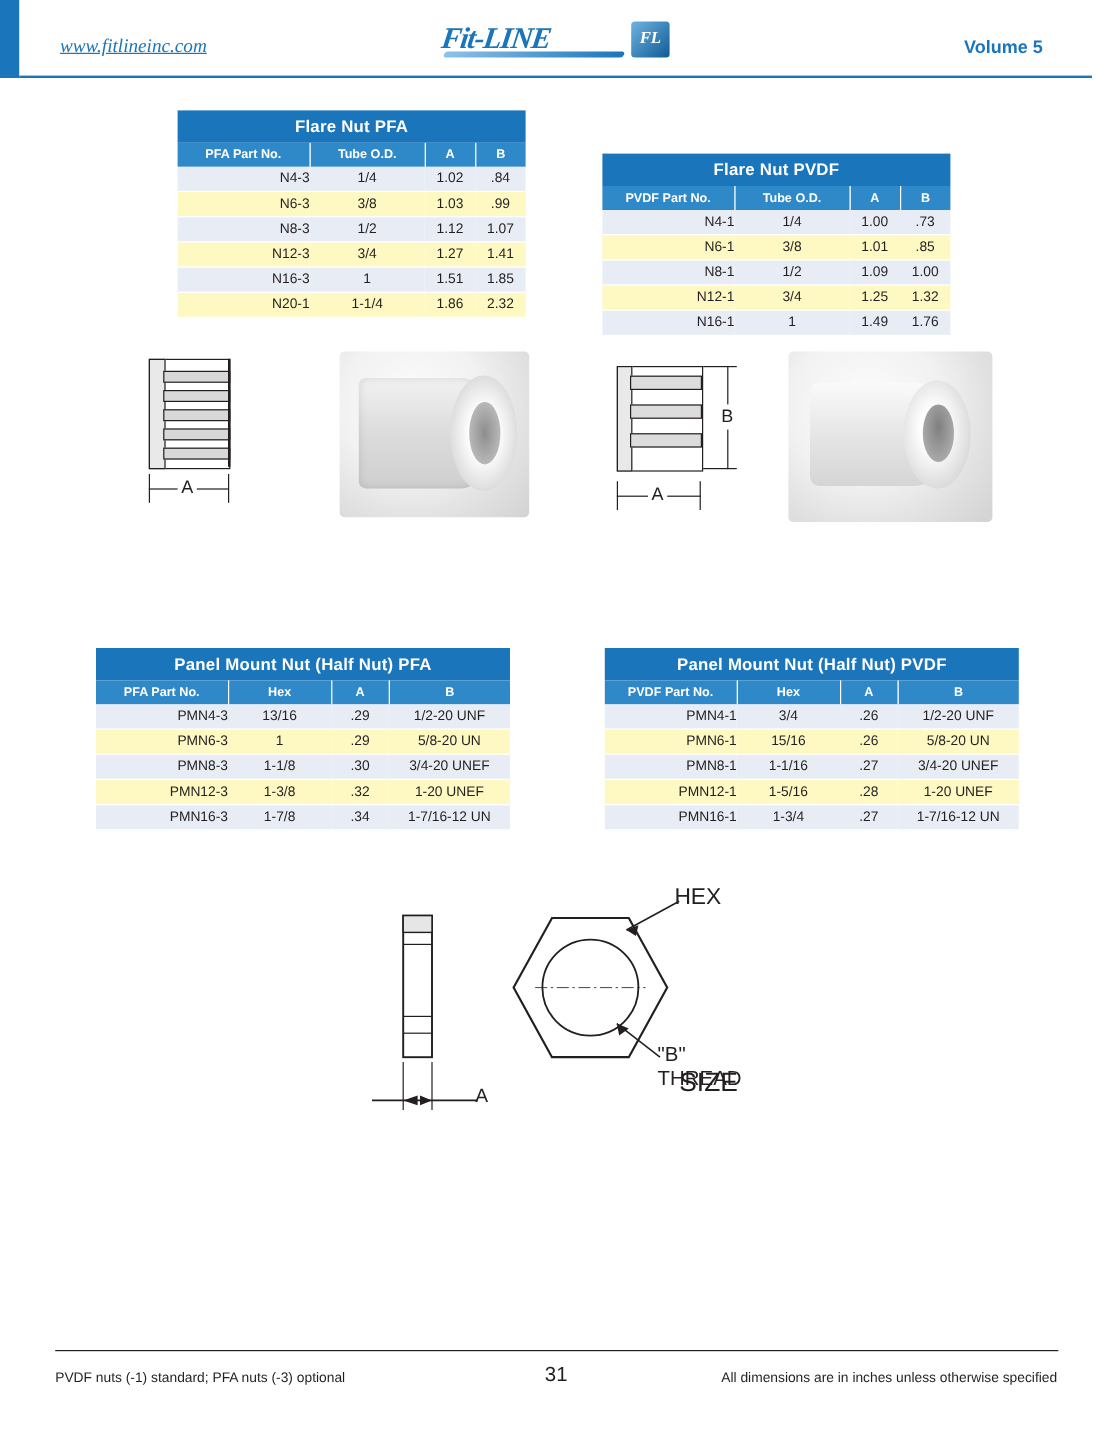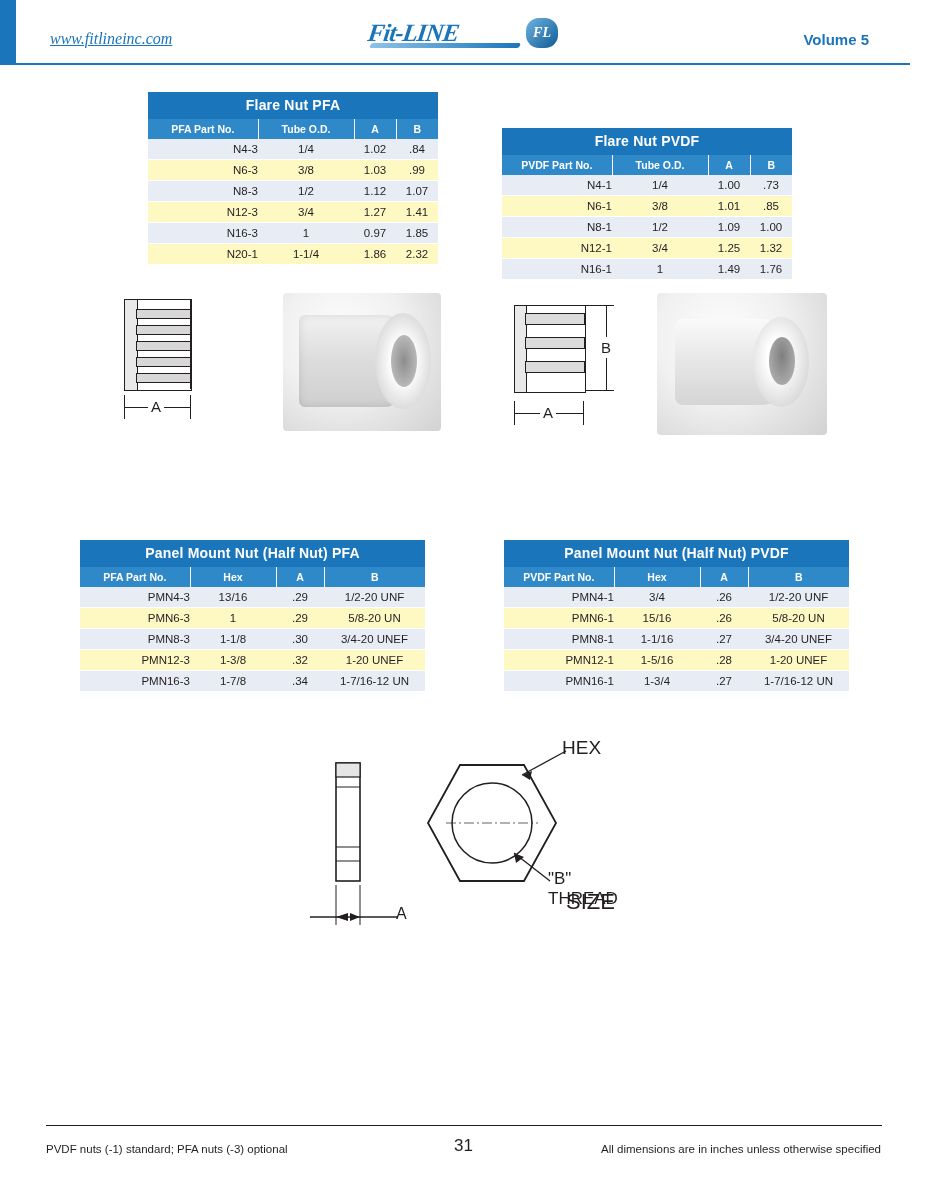--- a/index.html
+++ b/index.html
@@ -45,21 +45,21 @@
   }
   .logo-swoosh {
     position:absolute; left:2px; top:26px; width:150px; height:5px;
     background:linear-gradient(90deg,#8ec3e8,#1b75bb);
     border-radius:3px;
     transform:skewX(-20deg);
   }
   .logo-badge {
     position:absolute; left:158px; top:1px; width:32px; height:30px;
     background:linear-gradient(135deg,#6fb3e0,#0f5b96);
-    border-radius:13px;
+    border-radius:3px;
     color:#fff; font-weight:bold; font-size:14px;
     font-family:"Liberation Serif", serif;
     font-style:italic;
     text-align:center; line-height:30px;
   }
   
   table {
     border-collapse:collapse;
     font-size:11.5px;
     color:#231f20;
@@ -193,21 +193,21 @@
     </tr>
     <tr class="even">
       <td class="part">N12-3</td>
       <td>3/4</td>
       <td>1.27</td>
       <td>1.41</td>
     </tr>
     <tr class="odd">
       <td class="part">N16-3</td>
       <td>1</td>
-      <td>0.97</td>
+      <td>1.51</td>
       <td>1.85</td>
     </tr>
     <tr class="even">
       <td class="part">N20-1</td>
       <td>1-1/4</td>
       <td>1.86</td>
       <td>2.32</td>
     </tr>
   </tbody>
 </table>

